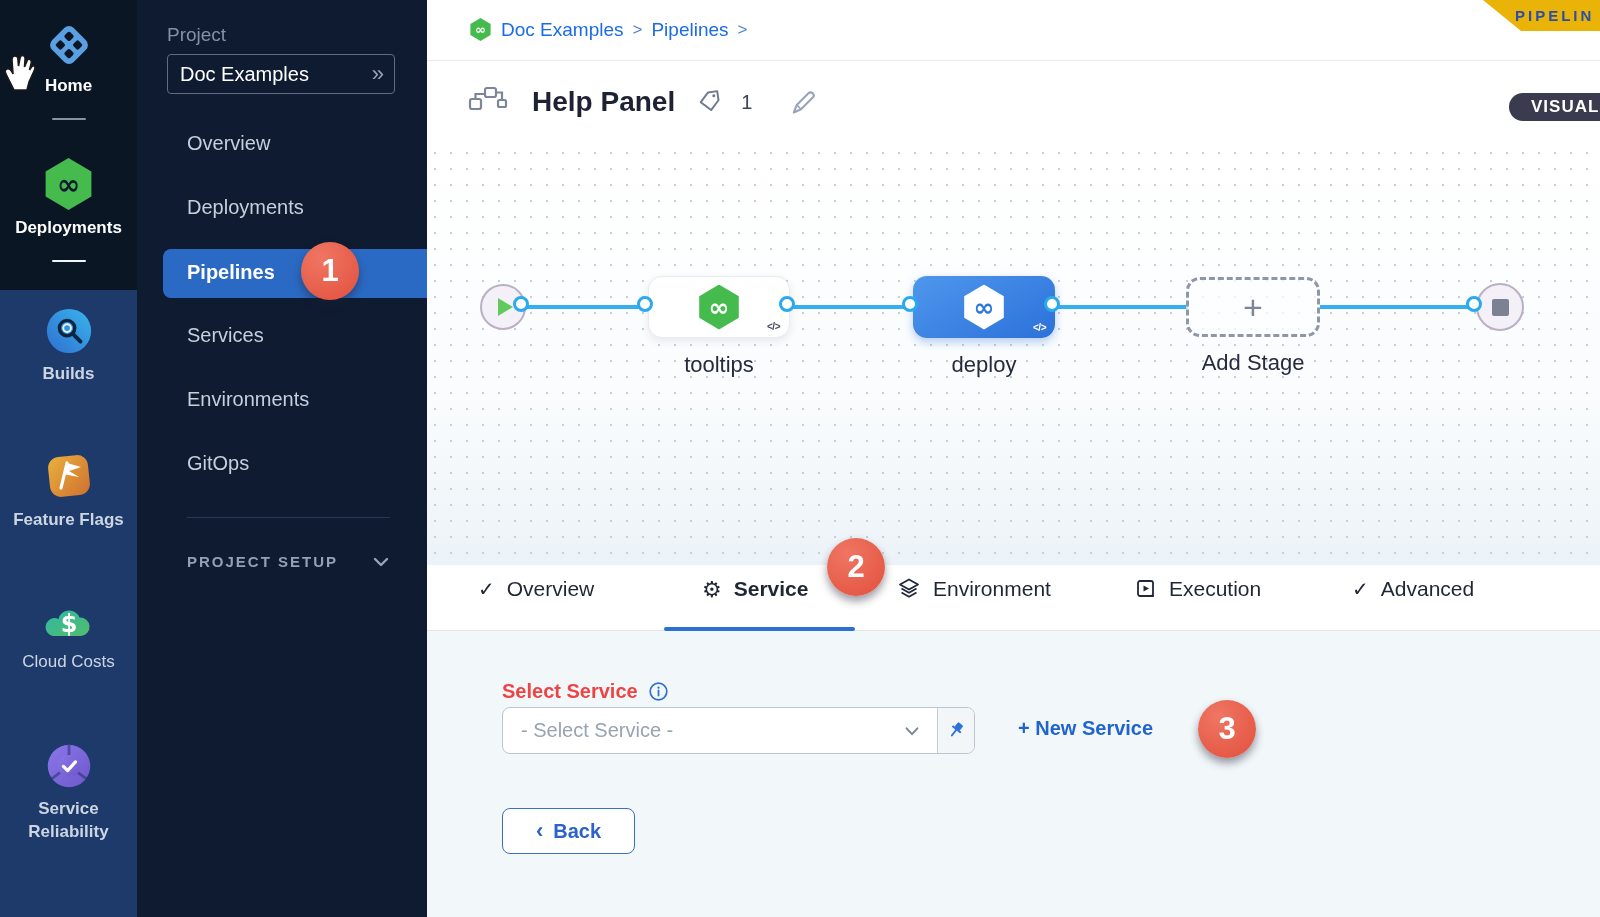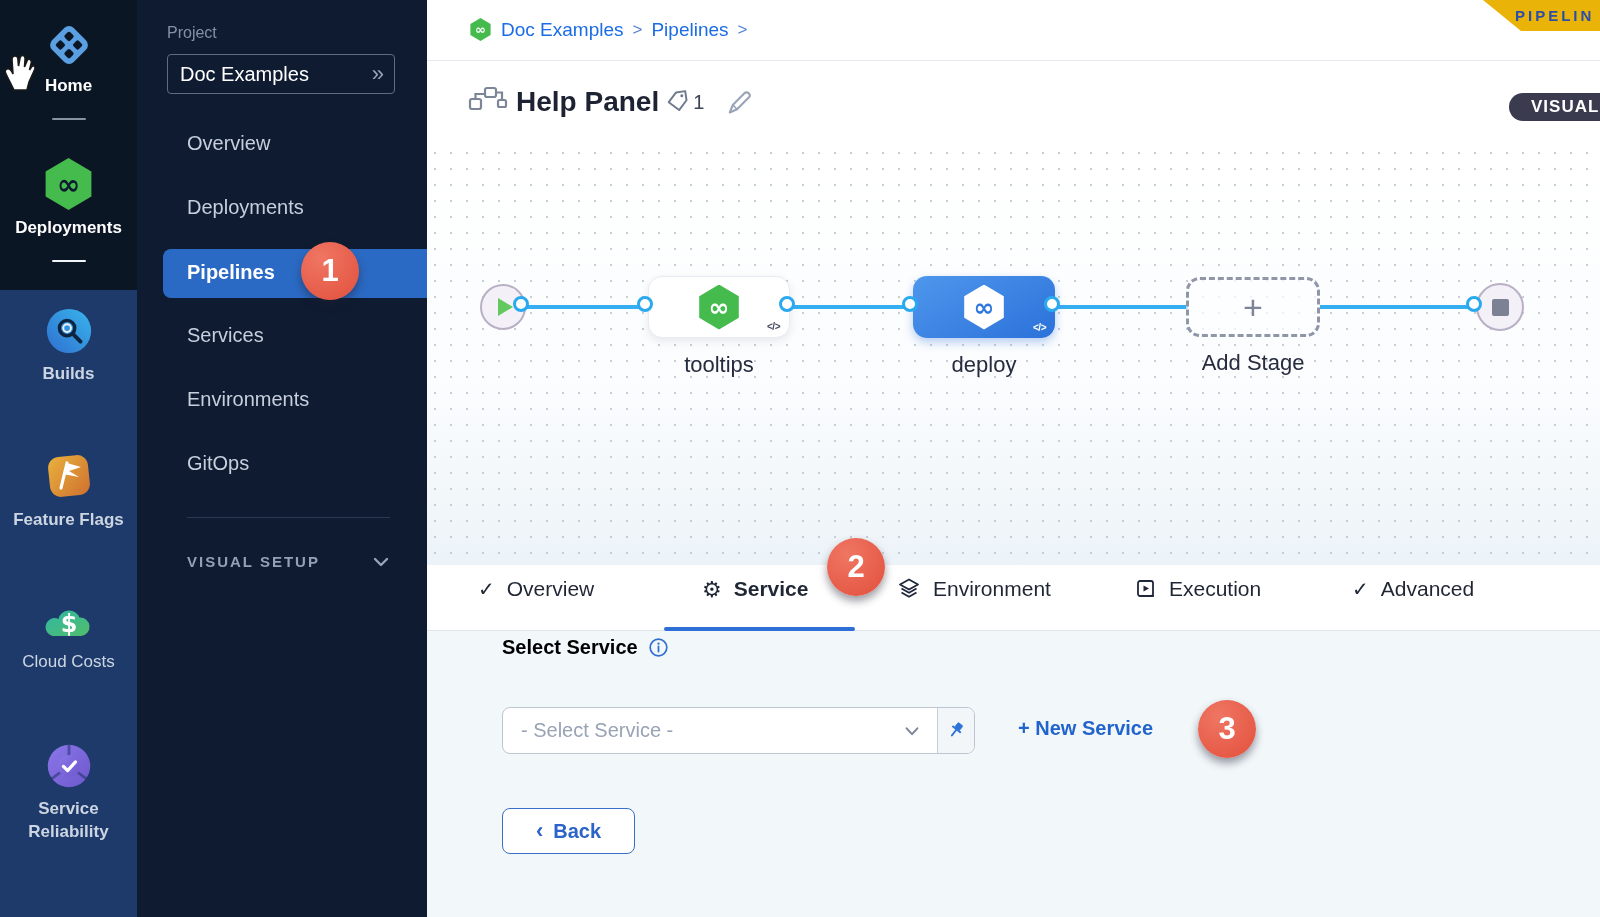--- a/index.html
+++ b/index.html
@@ -11,39 +11,39 @@
   
   .module-sidebar { left:0; top:0; width:137px; height:917px; background:#1e3a6a; }
   .module-top { left:0; top:0; width:137px; height:290px; background:#0b1625; }
   .mod-item { width:137px; text-align:center; color:#ccd5e2; font-size:17px; }
   .mod-label { display:block; }
   .mod-divider { position:absolute; left:52px; width:34px; height:2px; background:#8792a3; border-radius:1px; }
   .mod-divider.bright { background:#f2f5f9; }
 
   
   .project-sidebar { left:137px; top:0; width:290px; height:917px; background:#0e1b30; }
-  .proj-label { left:167px; top:24px; color:#8391a6; font-size:16px; }
+  .proj-label { left:167px; top:24px; color:#8391a6; font-size:19px; }
   .proj-box { left:167px; top:54px; width:228px; height:40px; border:1px solid #5f6c82; border-radius:4px; display:flex; align-items:center; padding:0 12px; }
   .proj-name { color:#fff; font-size:20px; flex:1; }
   .proj-chevrons { color:#97a2b4; font-size:22px; letter-spacing:-2px; }
   .nav-item { left:187px; width:200px; color:#c6cfdd; font-size:20px; }
   .nav-active-row { left:163px; top:249px; width:264px; height:49px; background:#2b6ac4; border-radius:8px 0 0 8px; }
   .nav-active-row .nav-text { position:absolute; left:24px; top:12px; color:#fff; font-size:20px; font-weight:600; }
   .side-divider { left:187px; top:517px; width:203px; height:1px; background:#2b3952; }
   .setup-row { left:187px; top:553px; width:203px; display:flex; align-items:center; justify-content:space-between; color:#93a1b5; font-size:15px; font-weight:700; letter-spacing:2px; }
 
   
   .main-header { left:427px; top:0; width:1173px; height:145px; background:#fff; }
   .crumb-border { left:427px; top:60px; width:1173px; height:1px; background:#e6e9ee; }
   .breadcrumb { left:469px; top:18px; display:flex; align-items:center; gap:9px; font-size:19px; }
   .crumb-link { color:#1b6ce5; cursor:pointer; }
   .crumb-sep { color:#4d7fd0; font-size:17px; }
   .hexagon { clip-path:polygon(50% 0,94% 26%,94% 74%,50% 100%,6% 74%,6% 26%); display:flex; align-items:center; justify-content:center; }
   .hex-green { background:#45bb4e; color:#fff; }
-  .title-row { left:468px; top:86px; display:flex; align-items:center; gap:2px; }
+  .title-row { left:468px; top:86px; display:flex; align-items:center; gap:18px; }
   .page-title { color:#1d2333; font-size:28px; font-weight:700; margin-left:6px; }
   .tag-count { color:#3c4557; font-size:20px; }
   .ribbon { left:1437px; top:0; width:163px; height:31px; background:#eab308; clip-path:polygon(46px 0,163px 0,163px 31px,84px 31px); }
   .ribbon-text { position:absolute; left:78px; top:7px; color:#2b4fa8; font-size:15px; font-weight:700; letter-spacing:3px; }
   .visual-pill { left:1509px; top:93px; width:95px; height:28px; background:#3a3b4f; border-radius:14px 0 0 14px; display:flex; align-items:center; padding-left:22px; }
   .visual-text { color:#fff; font-size:17px; font-weight:700; letter-spacing:1px; }
 
   
   .canvas { left:427px; top:145px; width:1173px; height:420px;
     background-image: radial-gradient(#c6cdd6 1.3px, transparent 1.4px),
@@ -63,21 +63,21 @@
 
   
   .tabbar { left:427px; top:565px; width:1173px; height:66px; background:#fff; border-bottom:1px solid #e2e6eb; }
   .tab { position:absolute; top:574px; height:30px; display:flex; align-items:center; gap:12px; color:#1f2634; font-size:21px; cursor:pointer; }
   .tab-check { color:#1f2634; font-size:20px; font-weight:700; font-family:"DejaVu Sans", sans-serif; }
   .gear-glyph { font-size:22px; font-family:"DejaVu Sans", sans-serif; color:#1f2634; }
   .tab-underline { left:664px; top:627px; width:191px; height:4px; background:#2e6fd6; border-radius:2px; }
 
   
   .form-area { left:427px; top:631px; width:1173px; height:286px; background:#f2f7fa; }
-  .form-label { left:502px; top:636px; display:flex; align-items:center; gap:10px; color:#000000; font-size:20px; font-weight:700; }
+  .form-label { left:502px; top:680px; display:flex; align-items:center; gap:10px; color:#ef4444; font-size:20px; font-weight:700; }
   .select { left:502px; top:707px; width:473px; height:47px; background:#fff; border:1px solid #bcc6d3; border-radius:8px; display:flex; align-items:center; }
   .select-value { flex:1; padding-left:18px; color:#98a3b4; font-size:20px; }
   .select-chevron { padding-right:16px; display:flex; }
   .pin-seg { width:37px; height:45px; border-left:1px solid #c3cdd8; background:#f3f6f9; border-radius:0 7px 7px 0; display:flex; align-items:center; justify-content:center; }
   .new-service { left:1018px; top:717px; color:#2264ce; font-size:20px; font-weight:700; cursor:pointer; }
   .btn { position:absolute; top:808px; height:46px; border-radius:8px; display:flex; align-items:center; justify-content:center; gap:10px; font-size:20px; font-weight:700; cursor:pointer; }
   .btn-back { left:502px; width:133px; background:#fff; border:1.5px solid #3a6fc9; color:#2b63c8; }
   .btn-continue { left:655px; width:178px; background:#3268cd; color:#fff; border:none; }
   .chev { font-size:22px; font-weight:700; }
 
@@ -189,21 +189,21 @@
   <div class="abs nav-item" style="top:132px;">Overview</div>
   <div class="abs nav-item" style="top:196px;">Deployments</div>
   <div class="abs nav-active-row">
     <span class="nav-text">Pipelines</span>
   </div>
   <div class="abs nav-item" style="top:324px;">Services</div>
   <div class="abs nav-item" style="top:388px;">Environments</div>
   <div class="abs nav-item" style="top:452px;">GitOps</div>
   <div class="abs side-divider"></div>
   <div class="abs setup-row">
-    <span>VISUAL SETUP</span>
+    <span>PROJECT SETUP</span>
     <svg width="18" height="14" viewBox="0 0 18 14">
       <path d="M3 4 L9 10 L15 4" fill="none" stroke="#96a3b8" stroke-width="2.4" stroke-linecap="round" stroke-linejoin="round"></path>
     </svg>
   </div>
 
   <div class="abs main-header"></div>
   <div class="abs crumb-border"></div>
 
   <div class="abs ribbon">
     <span class="ribbon-text">PIPELIN</span>

